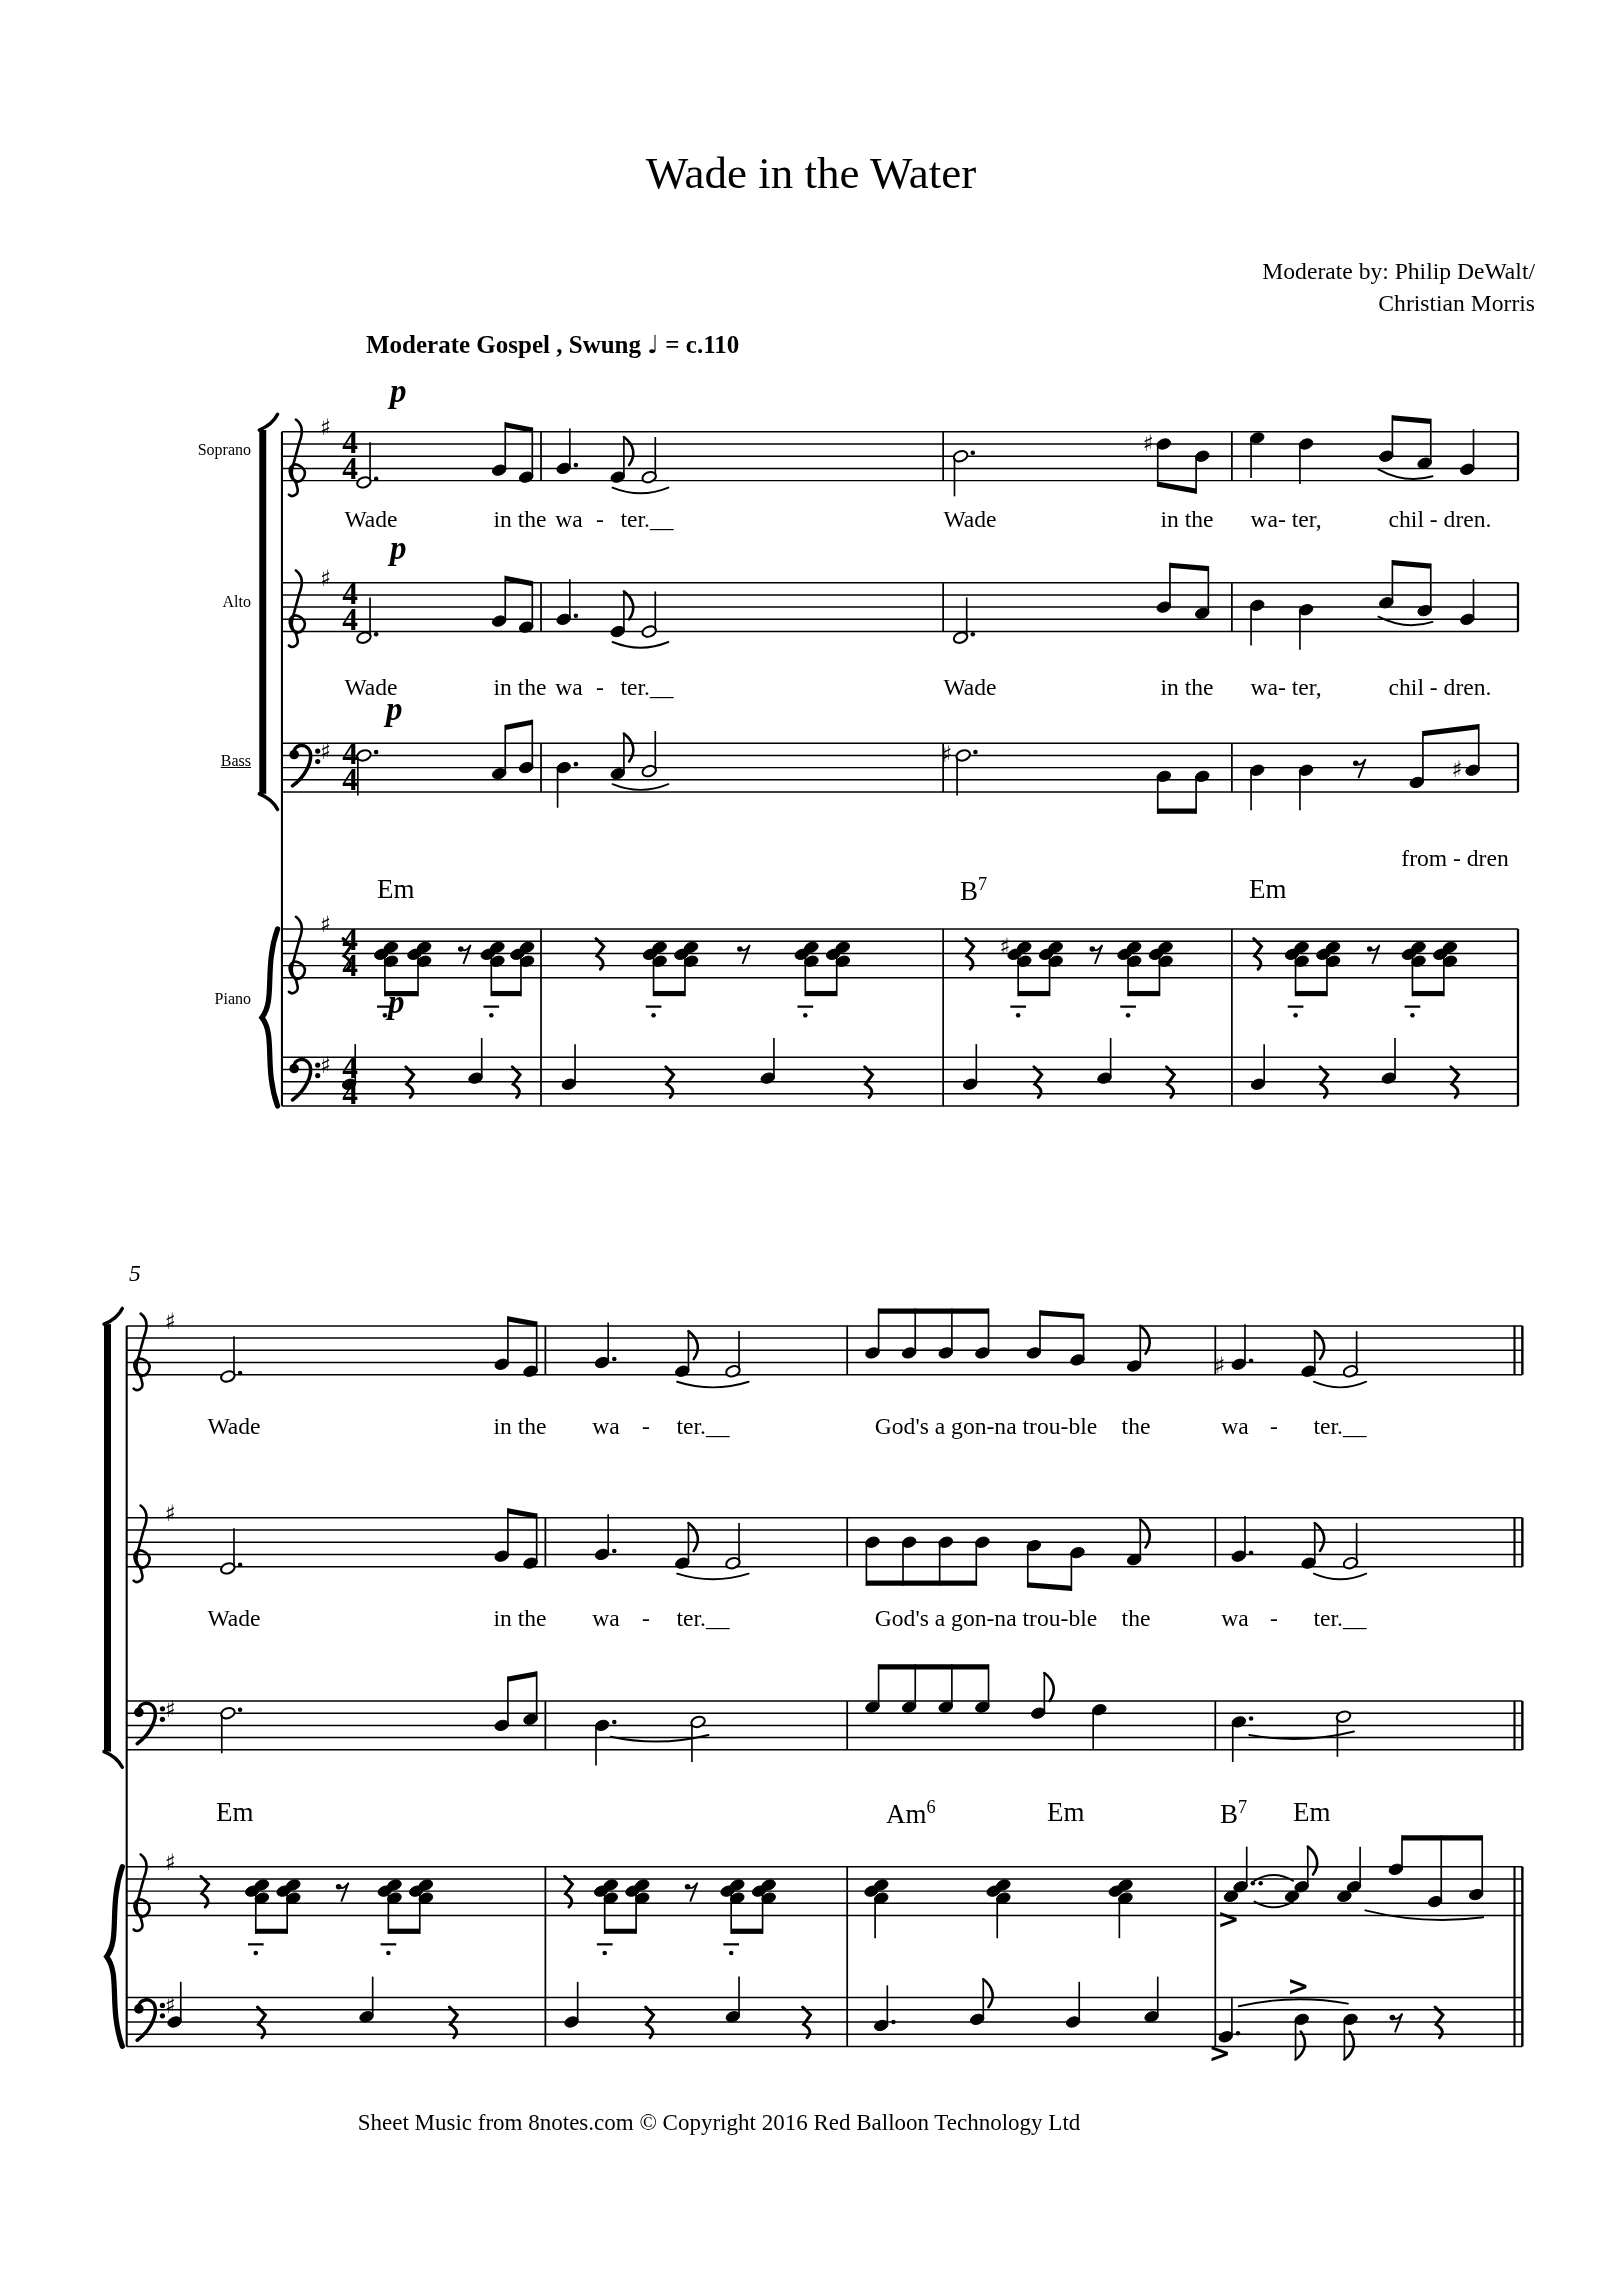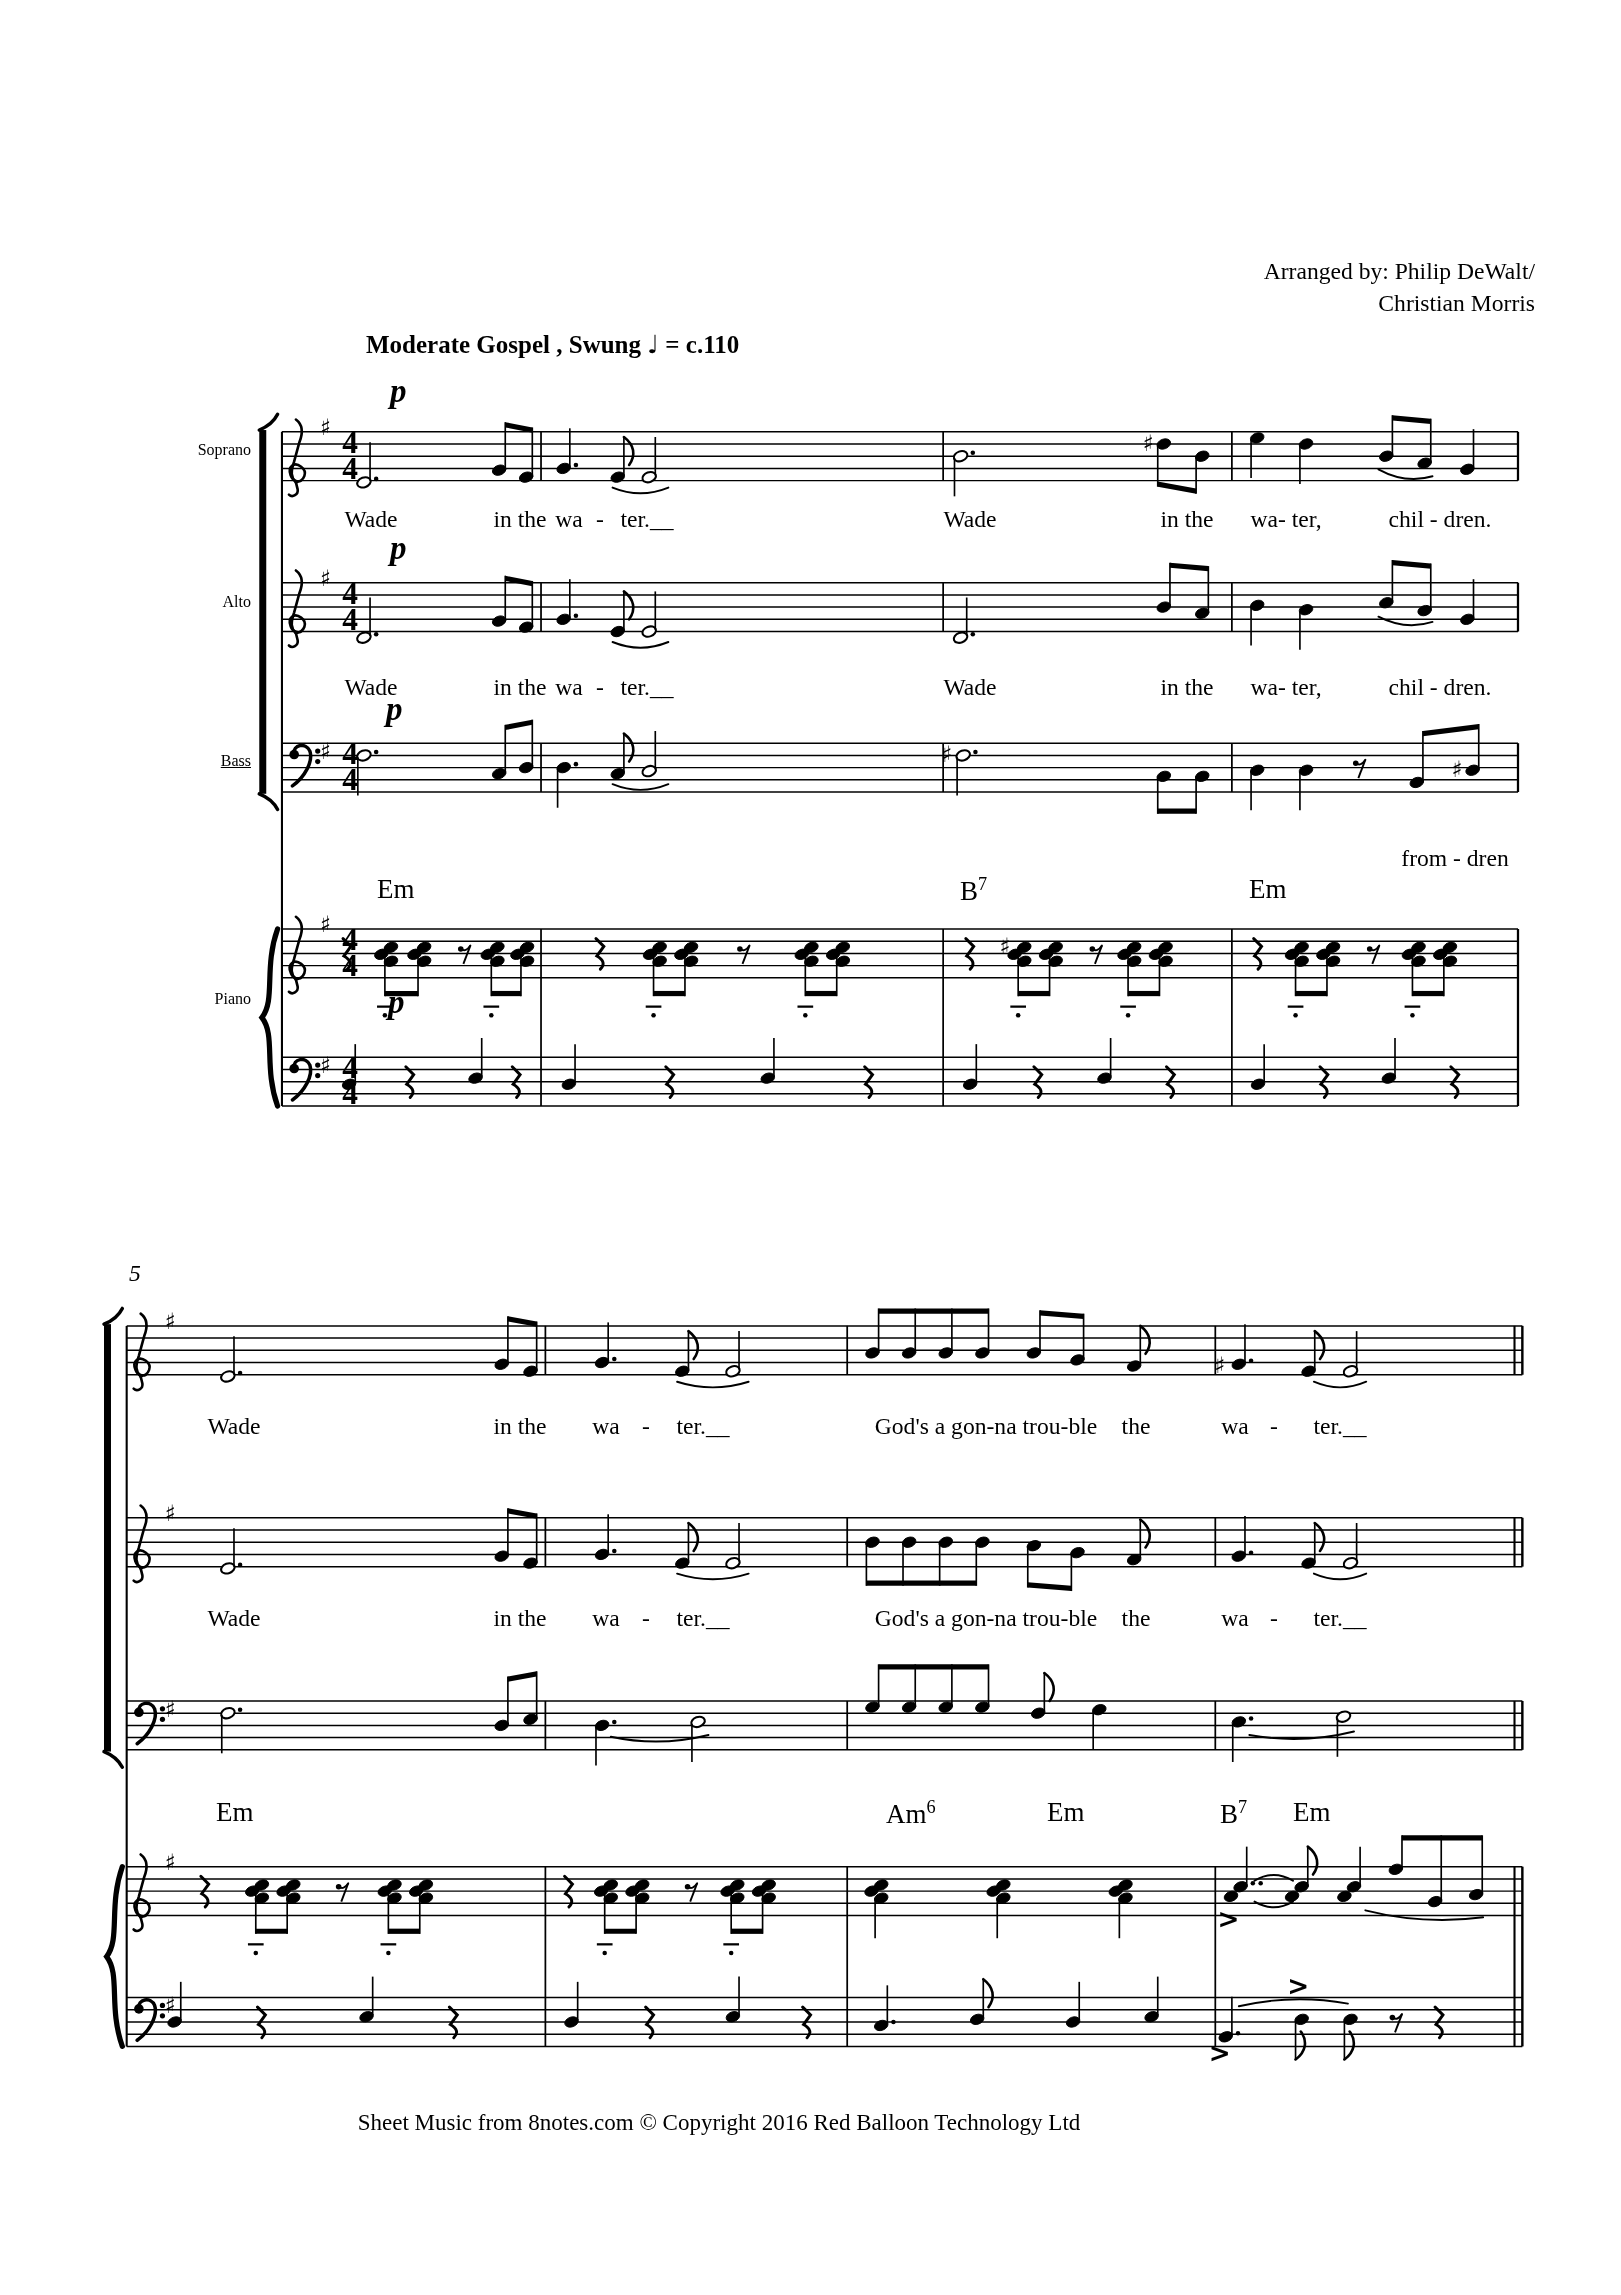--- a/index.html
+++ b/index.html
@@ -663,21 +663,22 @@
       <path d="M1420,2300 Q1482.5,2285.5 1545,2297" stroke="#000" stroke-width="2.2" fill="none" stroke-linecap="round"></path>
       <ellipse cx="1548" cy="2315" rx="8" ry="5.6" transform="rotate(-20 1548 2315)" fill="#000" stroke="#000" stroke-width="1"></ellipse>
       <line x1="1541" y1="2317" x2="1541" y2="2361" stroke="#000" stroke-width="1.9"></line>
       <path d="M1541,2361 C1553,2352 1555,2340 1547,2329" stroke="#000" stroke-width="3" fill="none" stroke-linecap="round"></path>
       <circle cx="1596" cy="2313" r="3.2" fill="#000"></circle>
       <path d="M1596,2313 Q1602,2317 1607,2309" stroke="#000" stroke-width="2.2" fill="none" stroke-linecap="round"></path>
       <line x1="1607" y1="2309" x2="1599" y2="2330" stroke="#000" stroke-width="2.2"></line>
       <path d="M1645,2301 L1654,2310 L1646,2321 Q1658,2328 1650,2336" stroke="#000" stroke-width="3.4" fill="none" stroke-linecap="round"></path>
     </svg>
 
-  <div class="abs arr arr1">Arranged by: Philip DeWalt/</div>
+  <div class="abs title">Wade in the Water</div>
+  <div class="abs arr arr1">Moderate by: Philip DeWalt/</div>
   <div class="abs arr arr2">Christian Morris</div>
   <div class="abs tempo"><span>Moderate Gospel , Swung </span><span class="nq">♩</span><span> = c.110</span></div>
 
   <div class="abs stafflabel lbl-sop">Soprano</div>
   <div class="abs stafflabel lbl-alto">Alto</div>
   <div class="abs stafflabel lbl-bass">Bass</div>
   <div class="abs stafflabel lbl-piano">Piano</div>
 
   <div class="mnum">5</div>
   <div id="text-layer">

